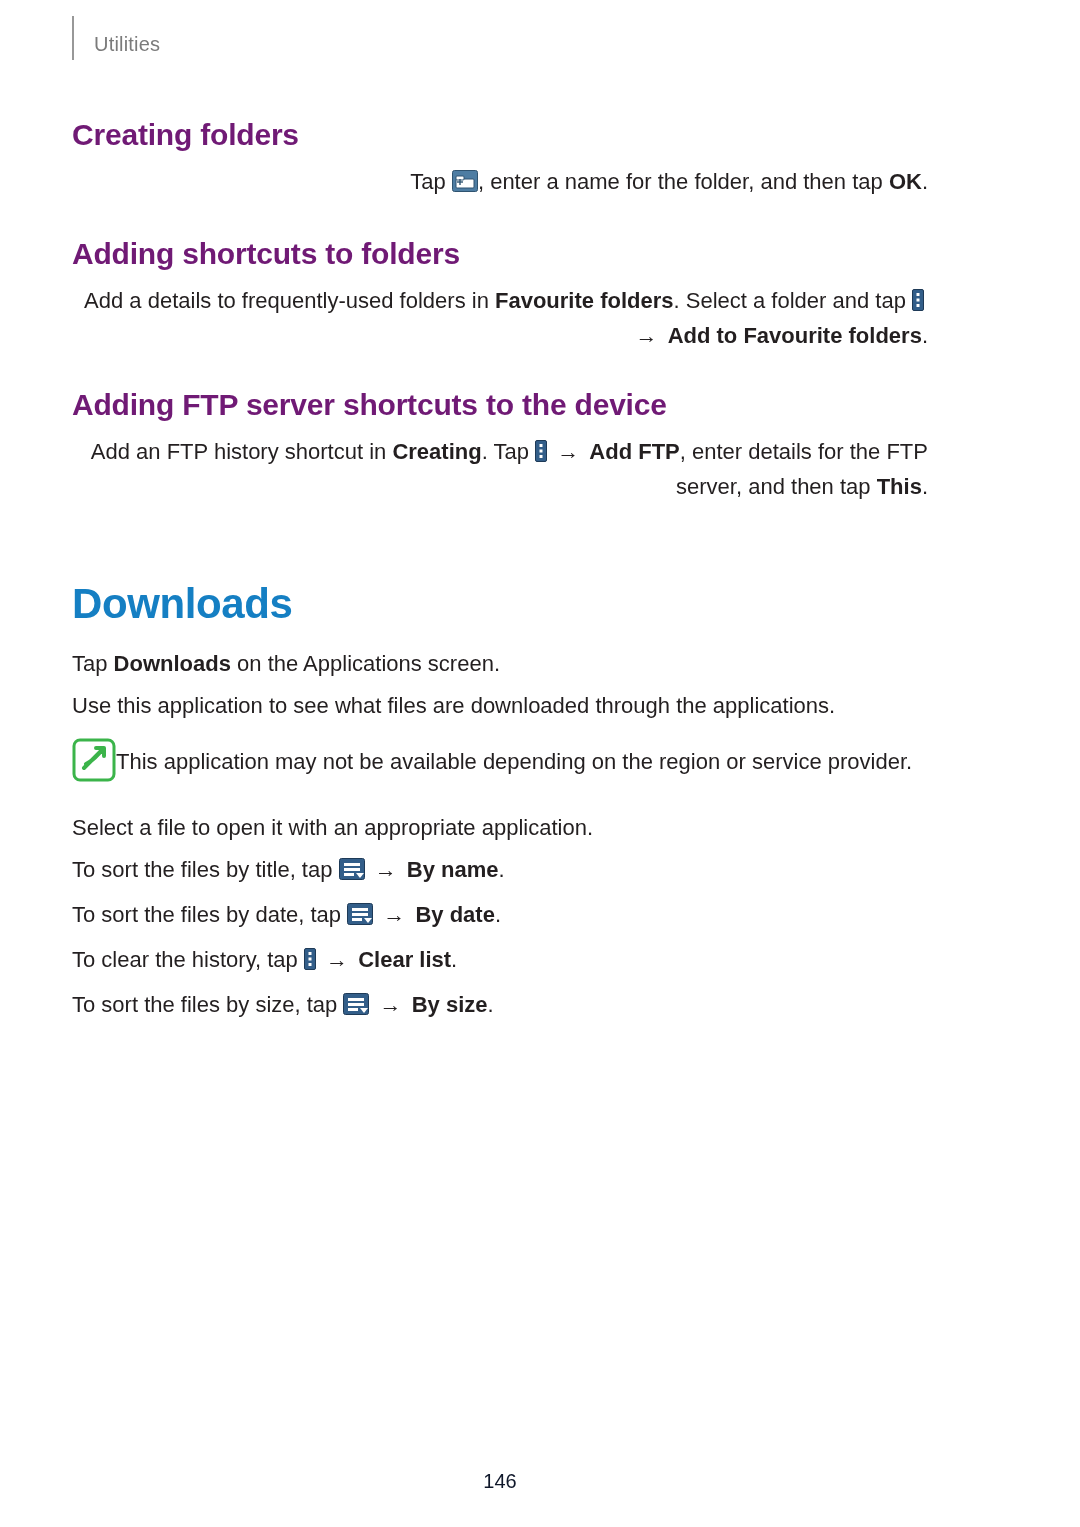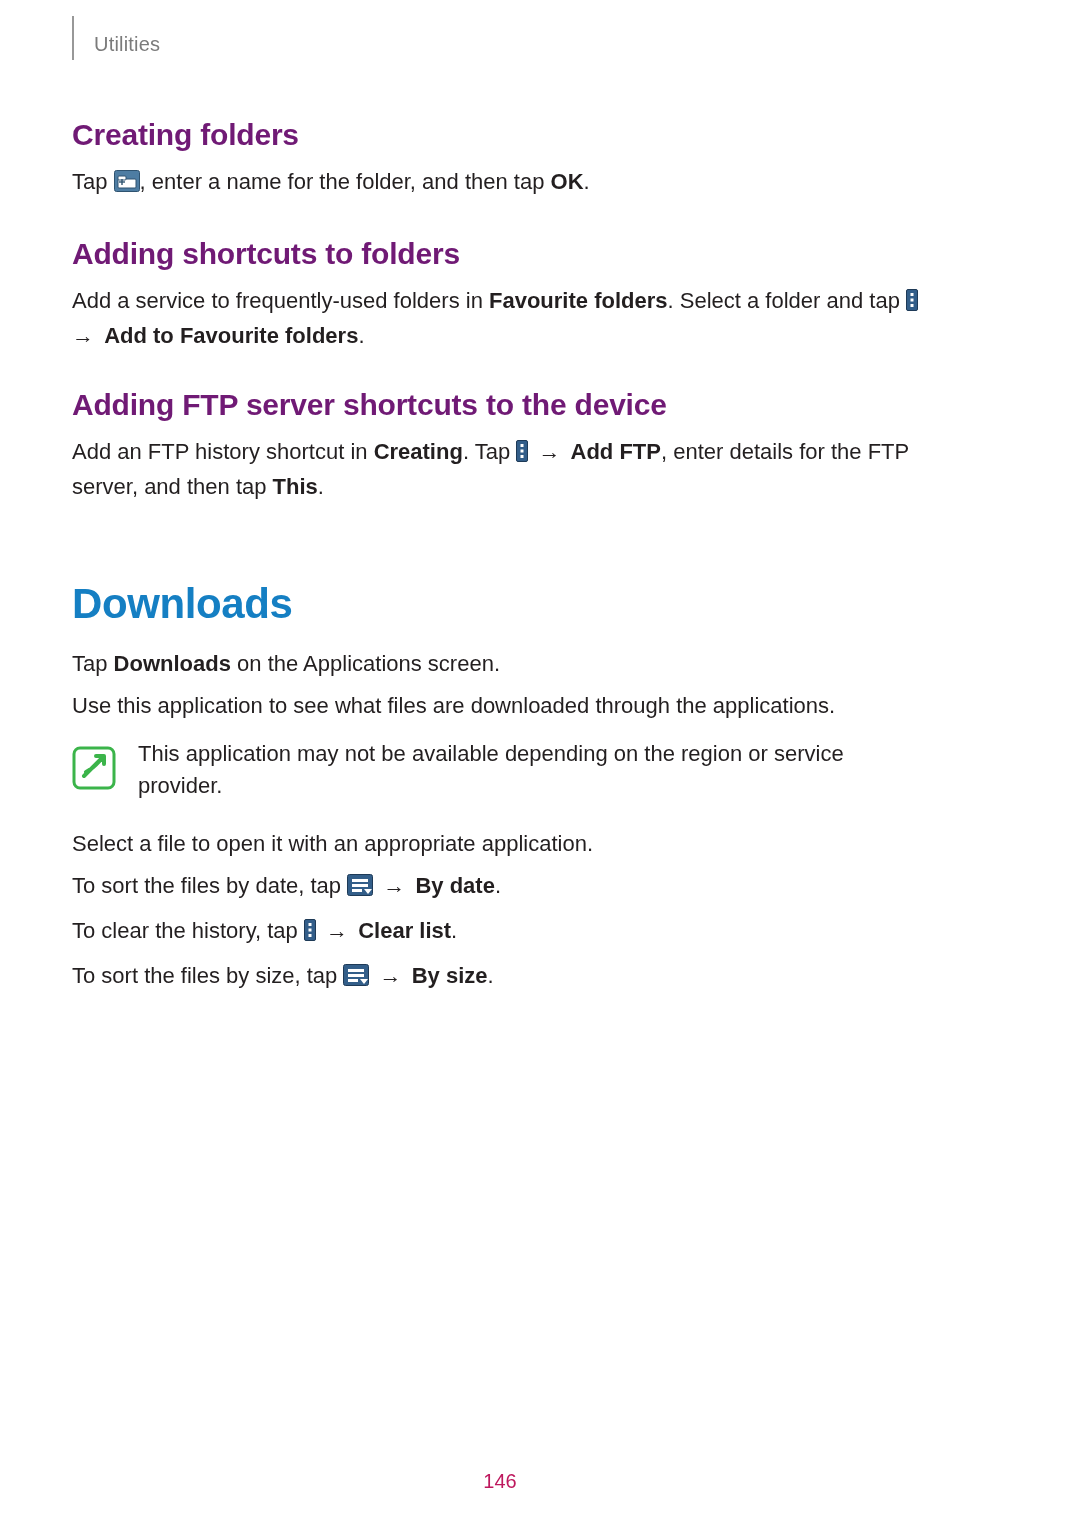--- a/index.html
+++ b/index.html
@@ -54,49 +54,49 @@
     letter-spacing: -0.4px;
   }
   p.body {
     font-size: 22px;
     line-height: 1.45;
     margin: 0 0 10px 0;
     color: #231f20;
   }
   p.body.block {
     margin-bottom: 36px;
+    text-align: right;
   }
   .bold { font-weight: 700; }
   .arrow {
     font-weight: 400;
     margin: 0 4px;
   }
   .icon-inline {
     display: inline-block;
     vertical-align: -3px;
   }
   .note-box {
     display: flex;
     align-items: center;
-    gap: 22px;
     margin: 16px 0 26px 0;
   }
   .note-text {
     font-size: 22px;
     line-height: 1.45;
     color: #231f20;
   }
   .pagenum {
     position: absolute;
     bottom: 34px;
     left: 0;
     right: 0;
     text-align: center;
     font-size: 20px;
-    color: #be185d;
+    color: #0f172a;
   }
 </style>
 </head>
 <body>
 
 <div class="page">
 
   <div class="header-bar">
     <span class="header-rule"></span>
     <span class="header-label">Utilities</span>
@@ -108,21 +108,21 @@
           <rect x="0.5" y="0.5" width="25" height="21" rx="2" fill="#4e7da3" stroke="#2f5370"></rect>
           <rect x="4" y="9" width="18" height="9" rx="1" fill="#fff" stroke="#2f5370"></rect>
           <rect x="4" y="6" width="8" height="4" rx="1" fill="#fff" stroke="#2f5370"></rect>
           <line x1="8" y1="9" x2="8" y2="15" stroke="#2f5370" stroke-width="1.4"></line>
           <line x1="5" y1="12" x2="11" y2="12" stroke="#2f5370" stroke-width="1.4"></line>
         </svg></span><span>, enter a name for the folder, and then tap </span><span class="bold">OK</span><span>.</span>
   </p>
 
   <h2 class="sub">Adding shortcuts to folders</h2>
   <p class="body block">
-    <span>Add a service to frequently-used folders in </span><span class="bold">Favourite folders</span><span>. Select a folder and tap </span><span class="icon-inline"><svg width="12" height="22" viewBox="0 0 12 22">
+    <span>Add a details to frequently-used folders in </span><span class="bold">Favourite folders</span><span>. Select a folder and tap </span><span class="icon-inline"><svg width="12" height="22" viewBox="0 0 12 22">
           <rect x="0.5" y="0.5" width="11" height="21" rx="1.5" fill="#335e89" stroke="#1e3a57"></rect>
           <rect x="4.5" y="4" width="3" height="3" fill="#fff"></rect>
           <rect x="4.5" y="9.5" width="3" height="3" fill="#fff"></rect>
           <rect x="4.5" y="15" width="3" height="3" fill="#fff"></rect>
         </svg></span><span class="arrow"> → </span><span class="bold">Add to Favourite folders</span><span>.</span>
   </p>
 
   <h2 class="sub">Adding FTP server shortcuts to the device</h2>
   <p class="body block">
     <span>Add an FTP history shortcut in </span><span class="bold">Creating</span><span>. Tap </span><span class="icon-inline"><svg width="12" height="22" viewBox="0 0 12 22">
@@ -145,20 +145,29 @@
       <svg width="44" height="44" viewBox="0 0 44 44">
         <rect x="2" y="2" width="40" height="40" rx="6" fill="#fff" stroke="#3bb44a" stroke-width="3"></rect>
         <path d="M12 30 L30 12 M24 10 L32 10 L32 18 M30 12 C30 12 22 22 14 26" fill="none" stroke="#3bb44a" stroke-width="4" stroke-linecap="round" stroke-linejoin="round"></path>
       </svg>
     </span>
     <span class="note-text">This application may not be available depending on the region or service provider.</span>
   </div>
 
   <p class="body">Select a file to open it with an appropriate application.</p>
 
+  <p class="body">
+    <span>To sort the files by title, tap </span><span class="icon-inline"><svg width="26" height="22" viewBox="0 0 26 22">
+          <rect x="0.5" y="0.5" width="25" height="21" rx="2" fill="#335e89" stroke="#1e3a57"></rect>
+          <rect x="5" y="5" width="16" height="3" fill="#fff"></rect>
+          <rect x="5" y="10" width="16" height="3" fill="#fff"></rect>
+          <rect x="5" y="15" width="10" height="3" fill="#fff"></rect>
+          <polygon points="21,20 17,15 25,15" fill="#fff"></polygon>
+        </svg></span><span class="arrow"> → </span><span class="bold">By name</span><span>.</span>
+  </p>
 
   <p class="body">
     <span>To sort the files by date, tap </span><span class="icon-inline"><svg width="26" height="22" viewBox="0 0 26 22">
           <rect x="0.5" y="0.5" width="25" height="21" rx="2" fill="#335e89" stroke="#1e3a57"></rect>
           <rect x="5" y="5" width="16" height="3" fill="#fff"></rect>
           <rect x="5" y="10" width="16" height="3" fill="#fff"></rect>
           <rect x="5" y="15" width="10" height="3" fill="#fff"></rect>
           <polygon points="21,20 17,15 25,15" fill="#fff"></polygon>
         </svg></span><span class="arrow"> → </span><span class="bold">By date</span><span>.</span>
   </p>

